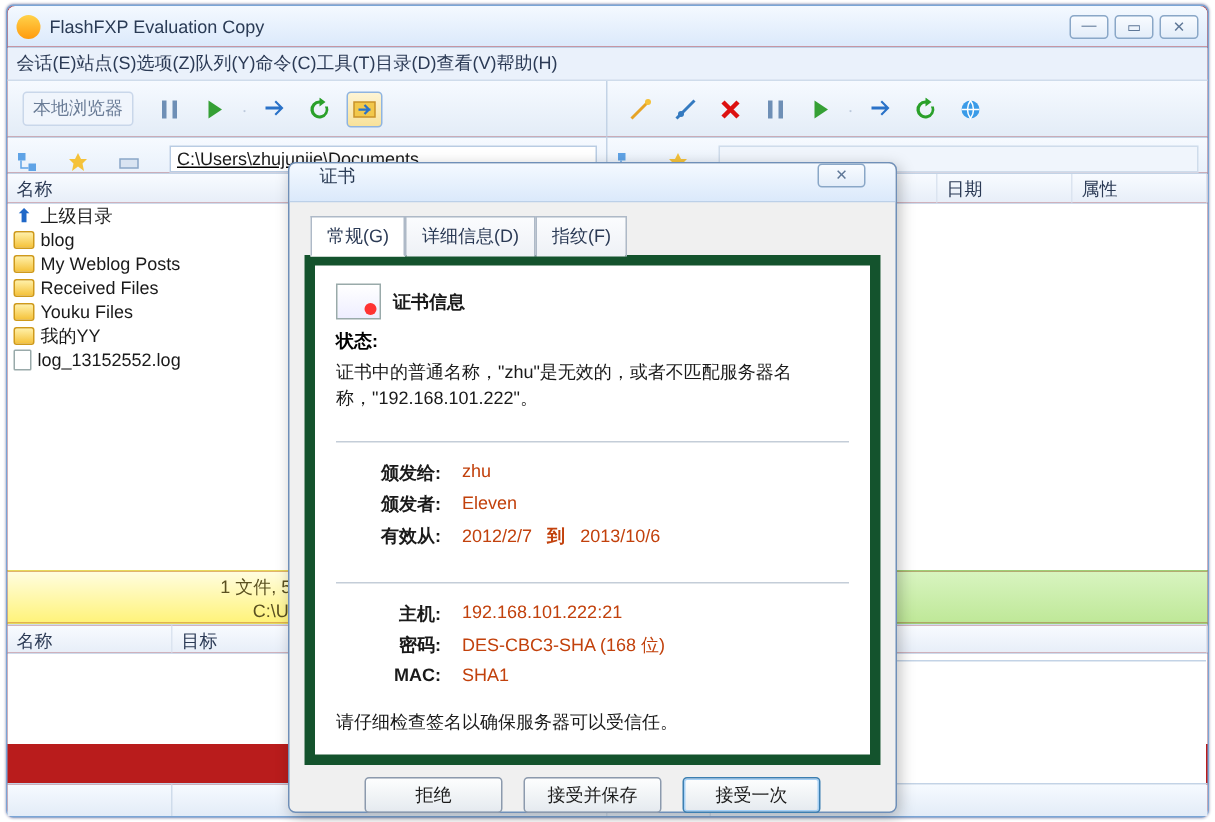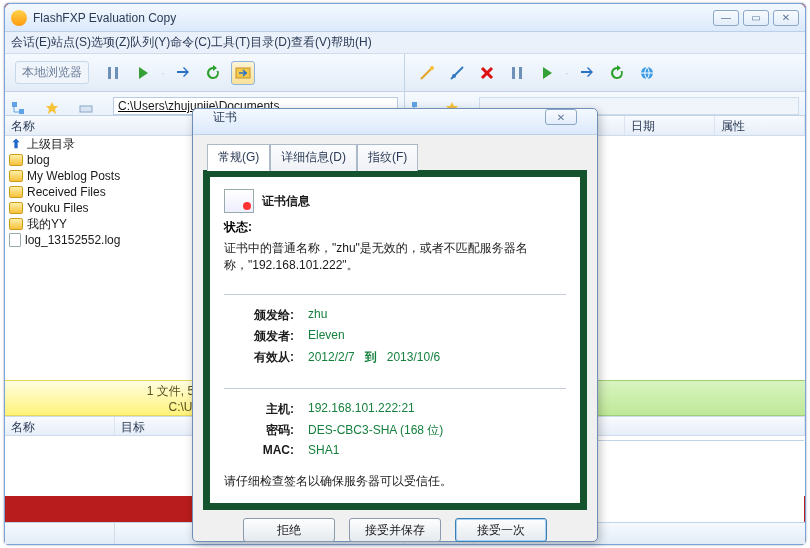--- a/index.html
+++ b/index.html
@@ -68,21 +68,21 @@
 
 .certicon { width:30px; height:24px; border:1px solid #9aa; display:inline-block; margin-right:8px; background:linear-gradient(#fff,#eef); position:relative; }
 .certicon::after { content:""; position:absolute; right:2px; bottom:2px; width:8px; height:8px; background:#f33; border-radius:50%; }
 .certhdr { display:flex; align-items:center; margin-bottom:6px; }
 .certhdr b { font-weight:bold; color:#1a1a1a; }
 .statuslbl { font-weight:bold; margin-top:4px; }
 .statustxt { color:#1a1a1a; margin:4px 0 12px 0; line-height:17px; }
 .kvsec { border-top:1px solid #c4cdd8; padding-top:10px; margin-top:20px; }
 .kv { display:flex; padding:2px 0; }
 .kv .k { width:70px; text-align:right; font-weight:bold; color:#1a1a1a; margin-right:14px; }
-.kv .v { color:#15803d; }
+.kv .v { color:#c2410c; }
 .note { margin-top:14px; color:#1a1a1a; }
 
 .btnrow { display:flex; justify-content:center; gap:14px; padding:0 0 10px 0; }
 .dlgbtn { min-width:92px; height:24px; border:1px solid #8c9aad; border-radius:3px; background:linear-gradient(#fdfefe,#e5eaef); color:#1a1a1a; display:flex; align-items:center; justify-content:center; }
 .dlgbtn.primary { border:1px solid #3c7fb1; box-shadow:0 0 0 1px #a6d0f5 inset; }
 
 </style>
 </head>
 <body>
 

